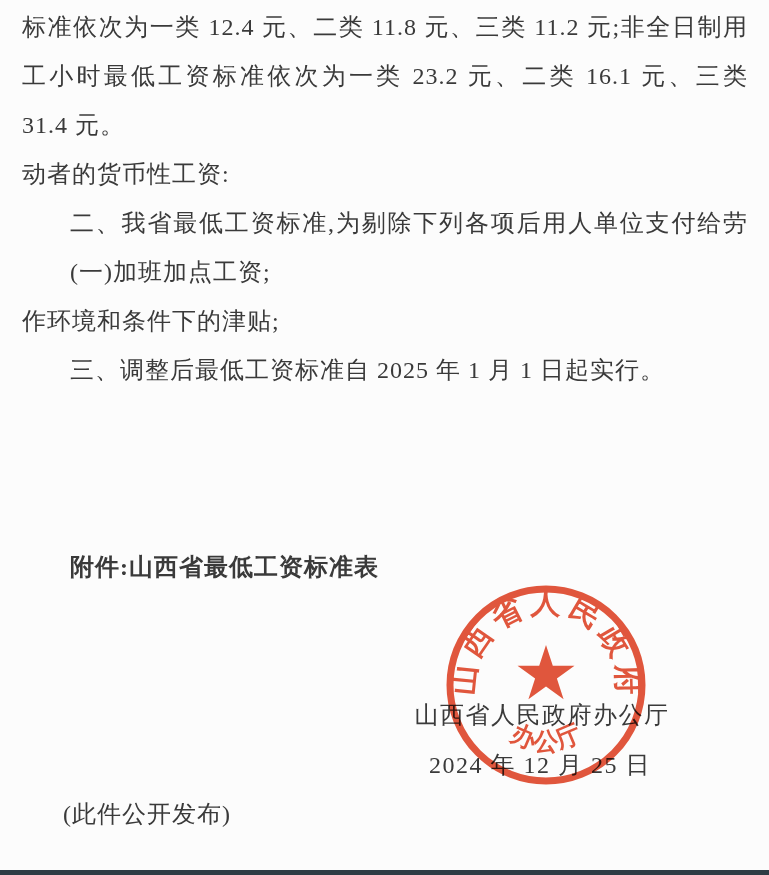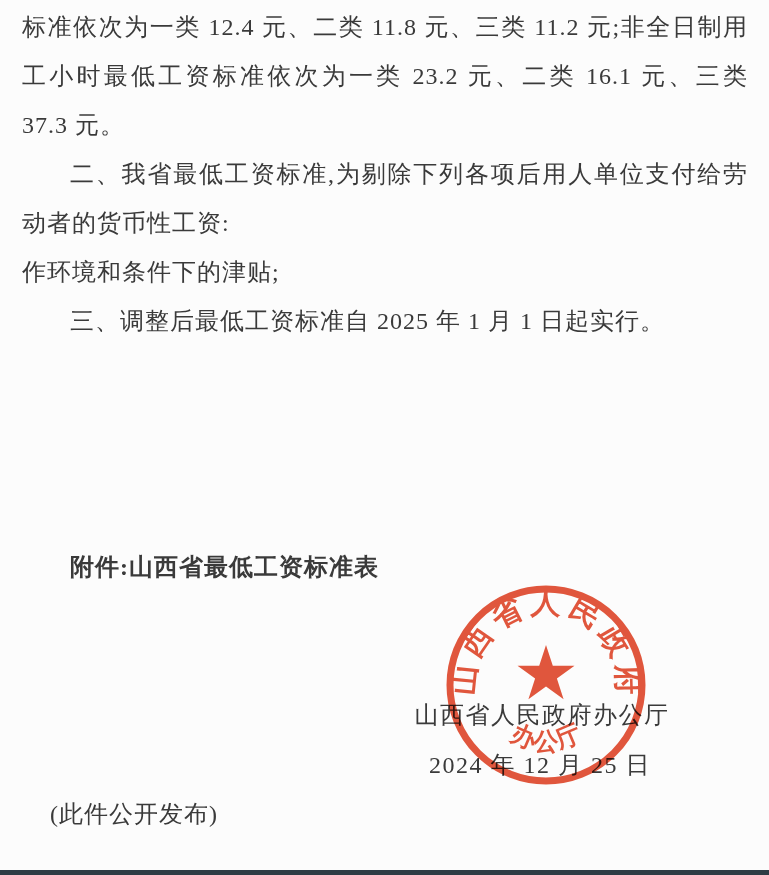--- a/index.html
+++ b/index.html
@@ -55,21 +55,21 @@
   .sig-date{
     position:absolute;
     left:424px;top:749px;width:232px;
     font-size:24px;line-height:33px;
     text-align:center;letter-spacing:1.5px;
     white-space:nowrap;
     z-index:2;
   }
   .footer-note{
     position:absolute;
-    left:50px;top:798px;
+    left:63px;top:798px;
     font-size:24px;line-height:33px;
     letter-spacing:1px;
     z-index:2;
   }
   .seal-svg{
     position:absolute;
     left:444px;top:580px;
     width:204px;height:212px;
     z-index:3;
     mix-blend-mode:multiply;
@@ -87,23 +87,24 @@
   }
 </style>
 </head>
 <body>
 
 <div class="paper">
 
   <div class="body-text">
       <div class="line fill">标准依次为一类 12.4 元、二类 11.8 元、三类 11.2 元;非全日制用</div>
       <div class="line fill">工小时最低工资标准依次为一类 23.2 元、二类 16.1 元、三类</div>
-      <div class="line">37.3 元。</div>
+      <div class="line">31.4 元。</div>
+      <div class="line">动者的货币性工资:</div>
       <div class="line fill indent">二、我省最低工资标准,为剔除下列各项后用人单位支付给劳</div>
-      <div class="line">动者的货币性工资:</div>
+      <div class="line indent">(一)加班加点工资;</div>
       <div class="line">作环境和条件下的津贴;</div>
       <div class="line indent">三、调整后最低工资标准自 2025 年 1 月 1 日起实行。</div>
     </div>
 
   <div class="line indent attachment body-text-attach" style="position:absolute;left:22px;right:21px;top:518px;font-weight:bold;">附件:山西省最低工资标准表</div>
 
   <svg class="seal-svg" viewBox="0 0 204 212" xmlns="http://www.w3.org/2000/svg">
     <circle cx="102" cy="105" r="96" fill="none" stroke-width="7" stroke="#e04527"></circle>
     <path id="sealArc" d="M 32.4 123.6 A 72 72 0 1 1 171.6 123.6" fill="none"></path>
     <text font-size="30" letter-spacing="6" fill="#e04527">

